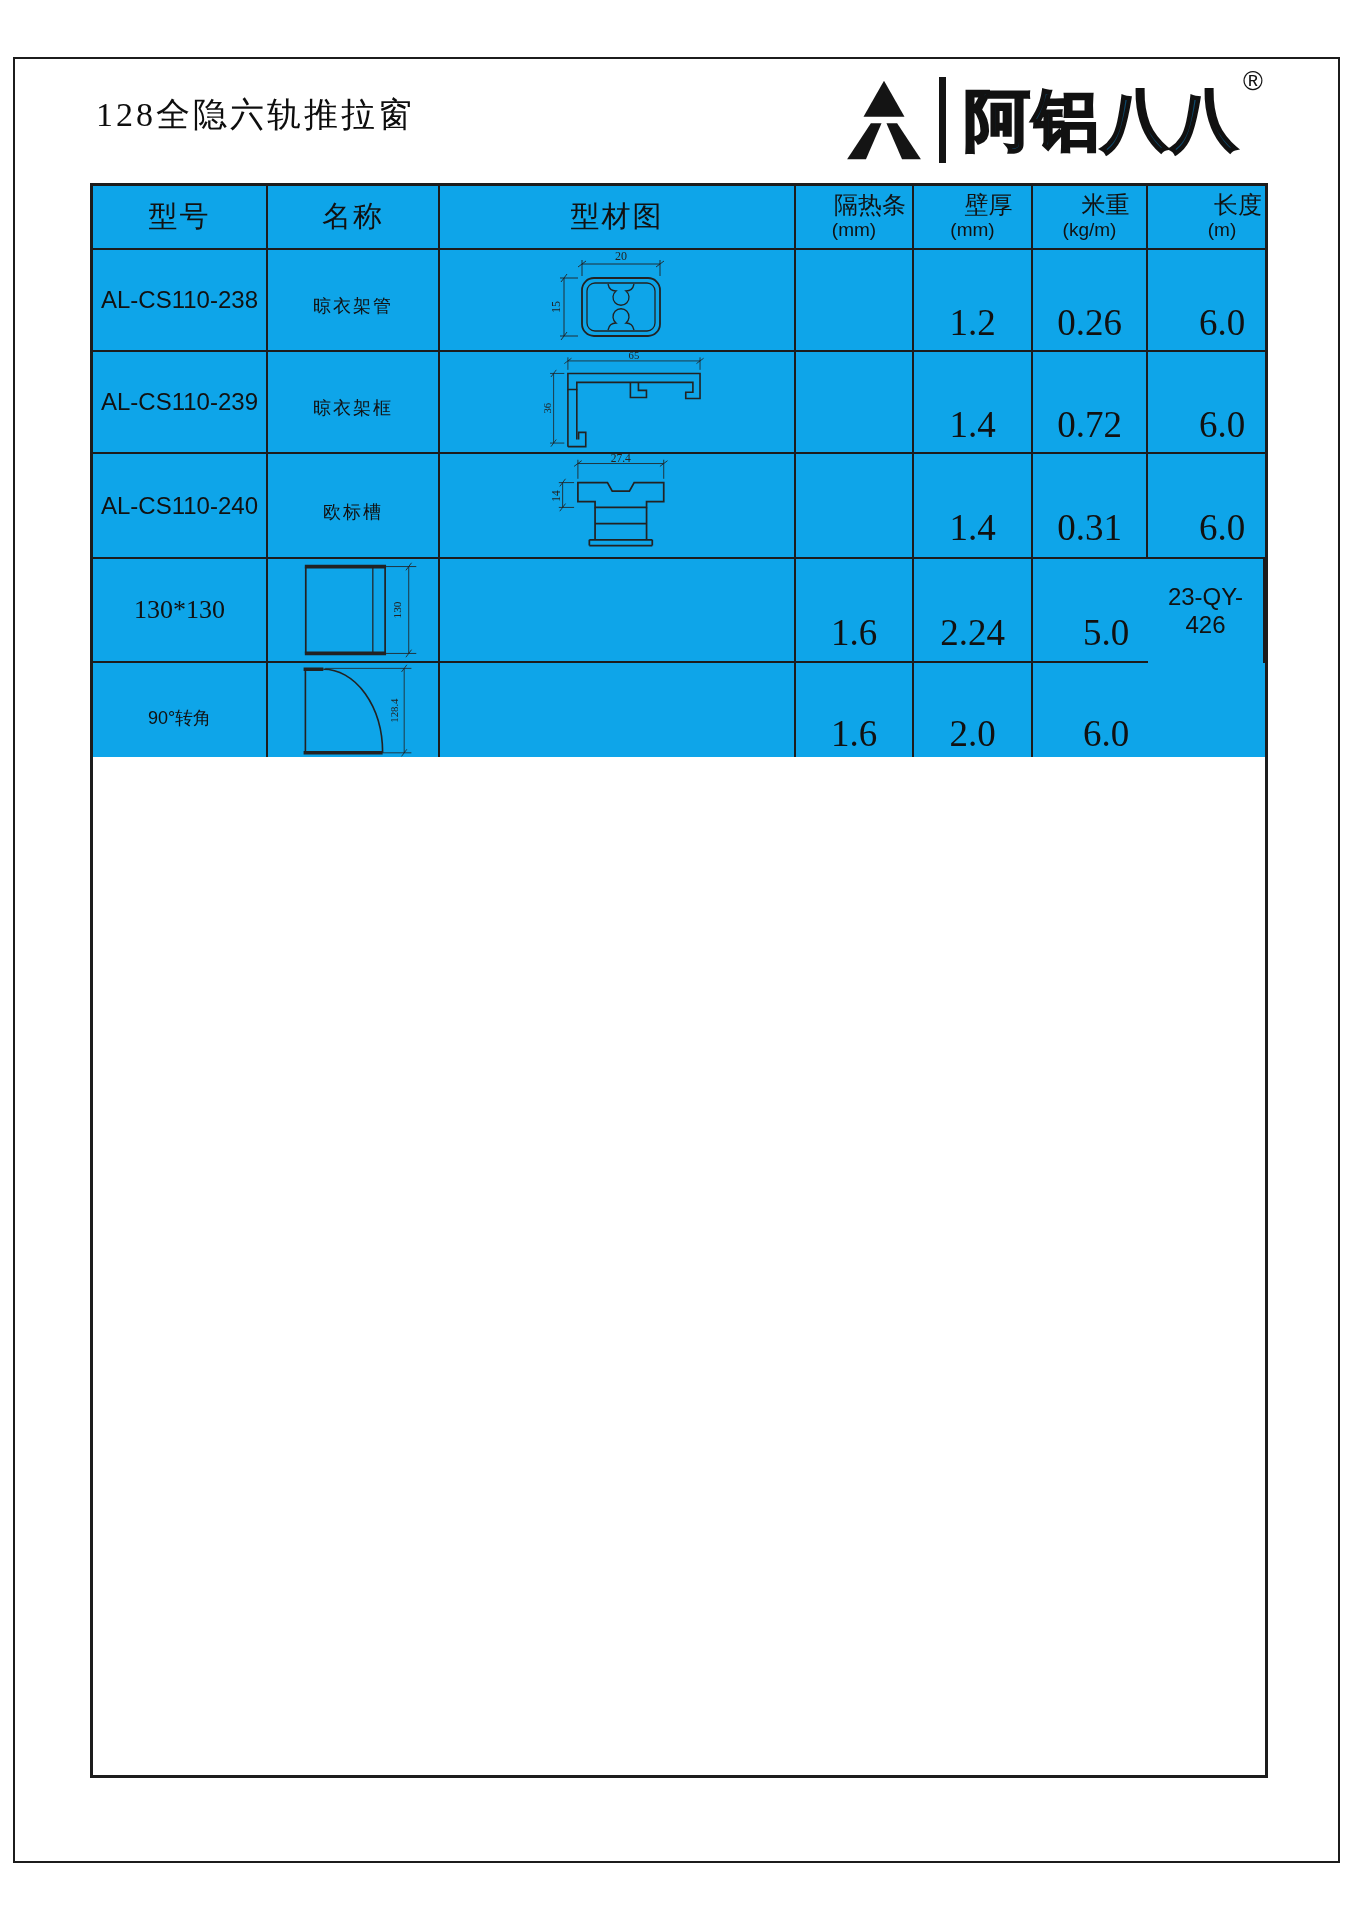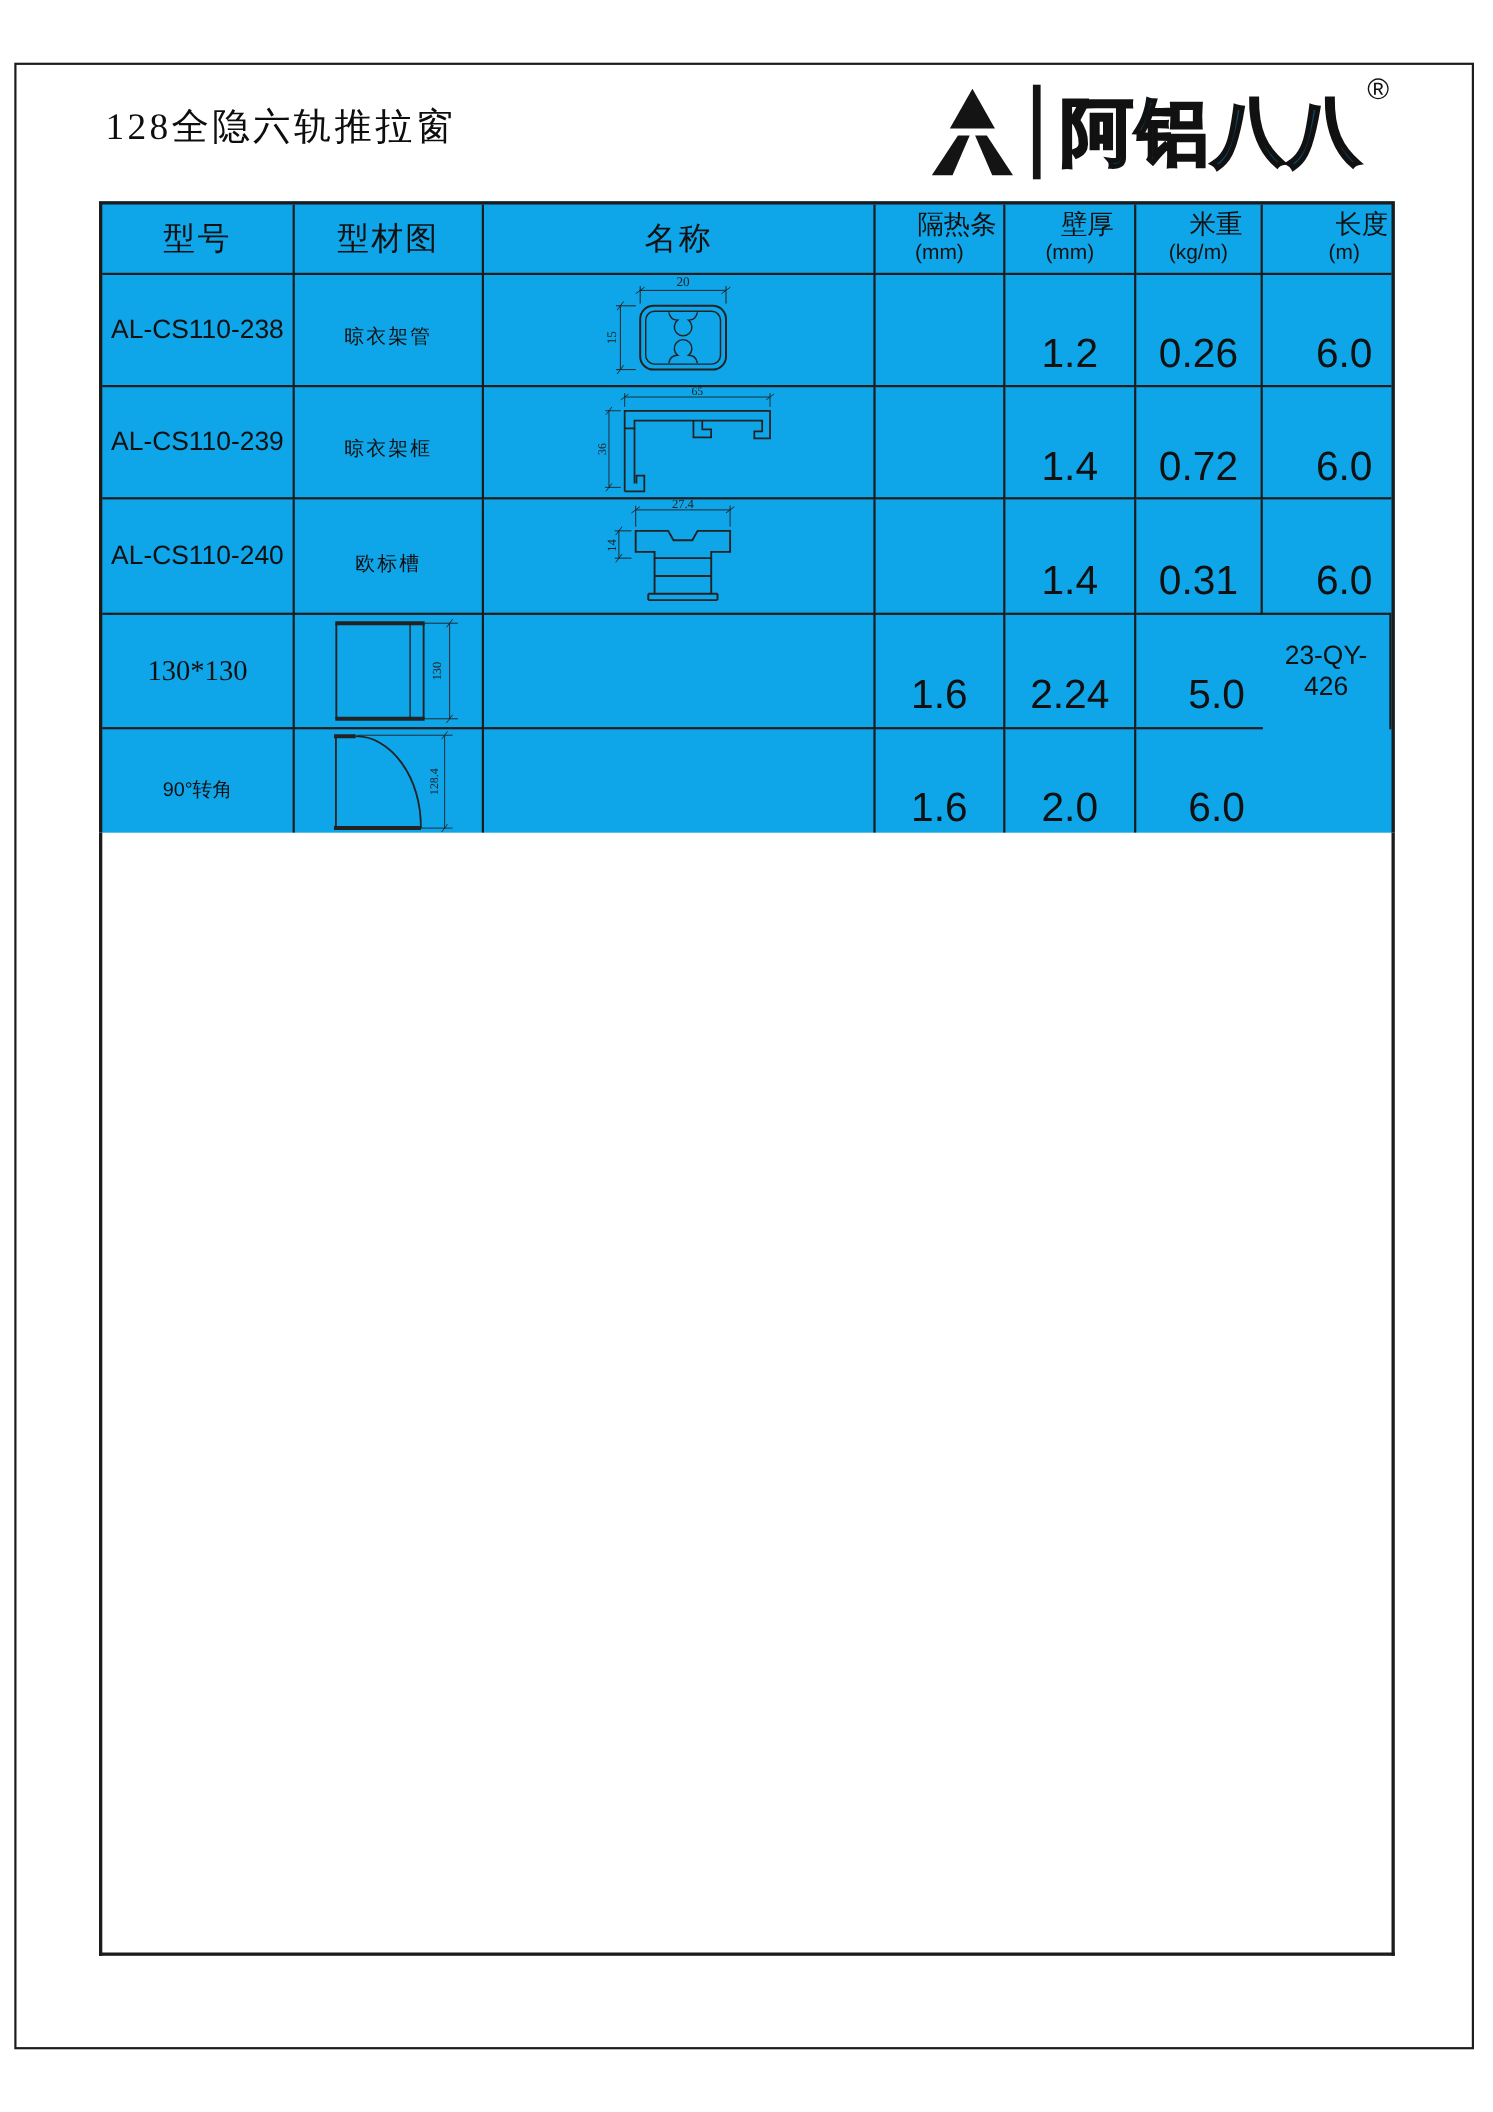--- a/index.html
+++ b/index.html
@@ -40,21 +40,21 @@
   }
   .cell.cR{border-right:none;padding-left:31px;}
   .cell.rB{border-bottom:none;}
   .h-cn{font-family:"Liberation Serif","DejaVu Serif",serif;font-size:29px;letter-spacing:2px;}
   .h-sm{font-family:"Liberation Serif","DejaVu Serif",serif;font-size:24px;line-height:1.1;margin-left:32px;}
   .h-unit{font-family:"Liberation Sans",sans-serif;font-size:19px;line-height:1.2;}
   .model{font-family:"Liberation Sans",sans-serif;font-size:24px;}
   .model.serif{font-family:"Liberation Serif","DejaVu Serif",serif;font-size:26px;}
   .name{font-family:"Liberation Serif","DejaVu Serif",serif;font-size:18px;letter-spacing:2px;margin-top:12px;}
   .name.sans{font-family:"Liberation Sans",sans-serif;letter-spacing:0;}
-  .val{font-family:Liberation Sans, sans-serif;font-size:37px;margin-top:44px;}
+  .val{font-family:Liberation Serif, serif;font-size:37px;margin-top:44px;}
   
   .draw svg{display:block;}
   .draw path,.draw rect{fill:none;stroke:#222;}
   .draw .thick{stroke-width:4;}
   .draw .med{stroke-width:1.8;}
   .draw .thin2{stroke-width:1.3;}
   .draw .thin{stroke-width:0.9;}
   .draw text{fill:#222;font-size:12px;font-family:"Liberation Serif","DejaVu Serif",serif;stroke:none;}
   
   .extension-box{
@@ -81,24 +81,24 @@
     <div class="logo-text">阿铝八八</div>
     <div class="logo-reg">®</div>
   </div>
 
   <div class="profile-table">
 
     <div class="cell">
         <span class="h-cn">型号</span>
       </div>
     <div class="cell">
+        <span class="h-cn">名称</span>
+      </div>
+    <div class="cell">
         <span class="h-cn">型材图</span>
-      </div>
-    <div class="cell">
-        <span class="h-cn">名称</span>
       </div>
     <div class="cell">
         <span class="h-sm">隔热条</span>
         <span class="h-unit">(mm)</span>
       </div>
     <div class="cell">
         <span class="h-sm">壁厚</span>
         <span class="h-unit">(mm)</span>
       </div>
     <div class="cell">

